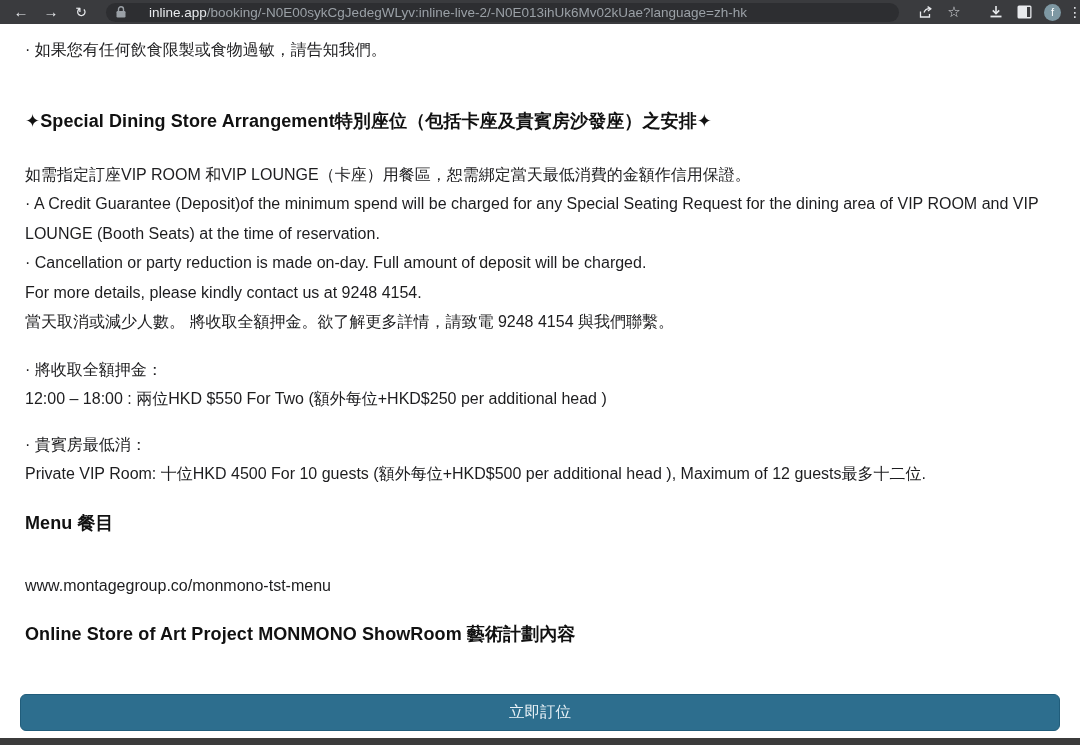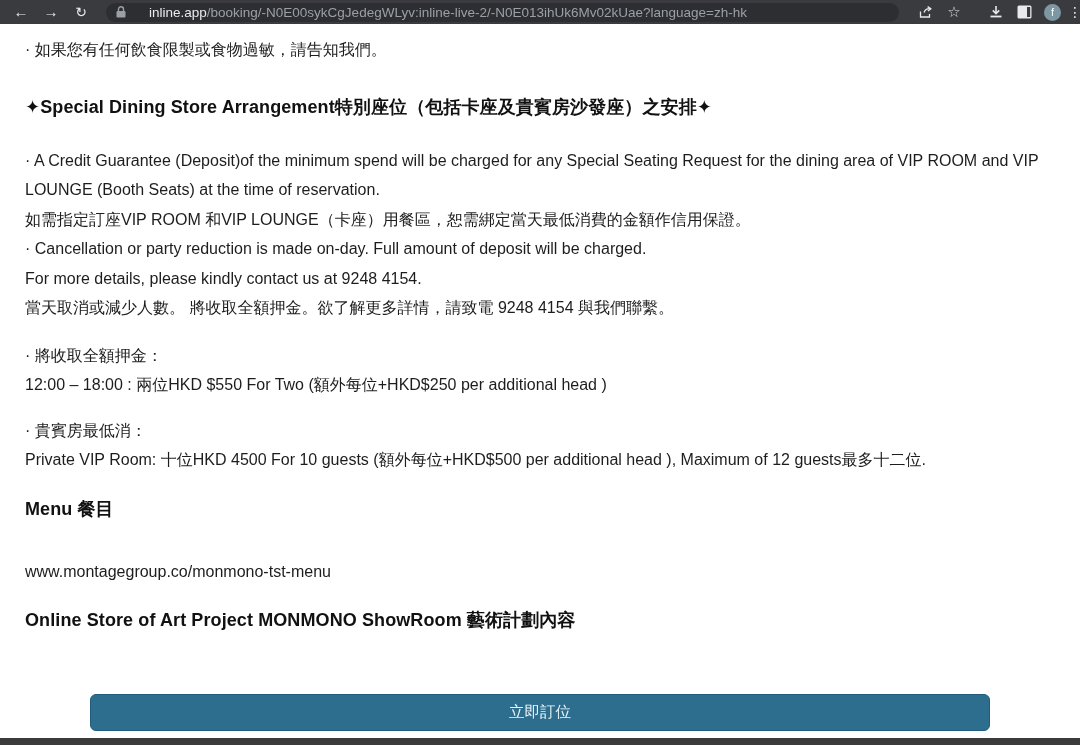--- a/index.html
+++ b/index.html
@@ -65,21 +65,21 @@
   .menu-dots { font-size: 14px; color: #e8eaed; width: 8px; overflow: hidden; cursor: pointer; }
 
   
   .content {
     background: #ffffff;
     padding: 11px 25px 0 25px;
     color: #1d1d1f;
     font-size: 16px;
   }
   .content p { line-height: 29.5px; }
-  .note { margin-bottom: 30px; }
+  .note { margin-bottom: 44px; }
   h2.section-heading {
     font-size: 18px;
     font-weight: bold;
     color: #111111;
     margin: 0 0 27px 0;
     letter-spacing: 0.1px;
   }
   .block { margin-bottom: 0; }
   .gap-18 { height: 18px; }
   .gap-16 { height: 16px; }
@@ -97,21 +97,21 @@
     position: fixed;
     left: 0; right: 0;
     bottom: 7px;
     height: 51px;
     background: #ffffff;
     display: flex;
     align-items: center;
     justify-content: center;
   }
   .book-button {
-    width: 900px;
+    width: 1040px;
     height: 37px;
     background: #2d6e8e;
     border: 1px solid #215d7b;
     border-radius: 6px;
     color: #e9f2f7;
     font-size: 15.5px;
     font-family: "Liberation Sans", "DejaVu Sans", sans-serif;
     display: flex;
     align-items: center;
     justify-content: center;
@@ -171,22 +171,22 @@
   </div>
 </div>
 
 <div class="content">
 
   <p class="note">· 如果您有任何飲食限製或食物過敏，請告知我們。</p>
 
   <h2 class="section-heading">✦Special Dining Store Arrangement特別座位（包括卡座及貴賓房沙發座）之安排✦</h2>
 
   <div class="block">
+    <p>如需指定訂座VIP ROOM 和VIP LOUNGE（卡座）用餐區，恕需綁定當天最低消費的金額作信用保證。</p>
     <p>· A Credit Guarantee (Deposit)of the minimum spend will be charged for any Special Seating Request for the dining area of VIP ROOM and VIP LOUNGE (Booth Seats) at the time of reservation.</p>
-    <p>如需指定訂座VIP ROOM 和VIP LOUNGE（卡座）用餐區，恕需綁定當天最低消費的金額作信用保證。</p>
     <p>· Cancellation or party reduction is made on-day. Full amount of deposit will be charged.</p>
     <p>For more details, please kindly contact us at 9248 4154.</p>
     <p>當天取消或減少人數。 將收取全額押金。欲了解更多詳情，請致電 9248 4154 與我們聯繫。</p>
   </div>
 
   <div class="gap-18"></div>
 
   <div class="block">
     <p>· 將收取全額押金：</p>
     <p>12:00 – 18:00 : 兩位HKD $550 For Two (額外每位+HKD$250 per additional head )</p>

